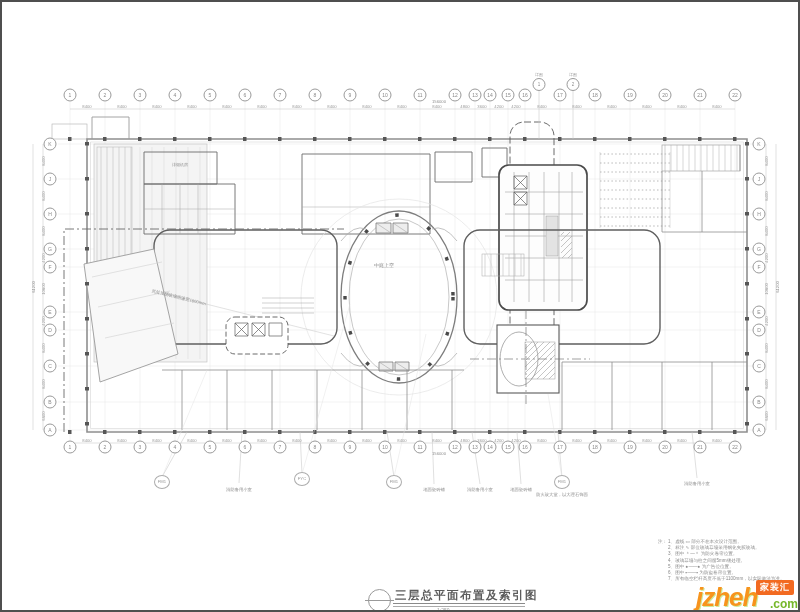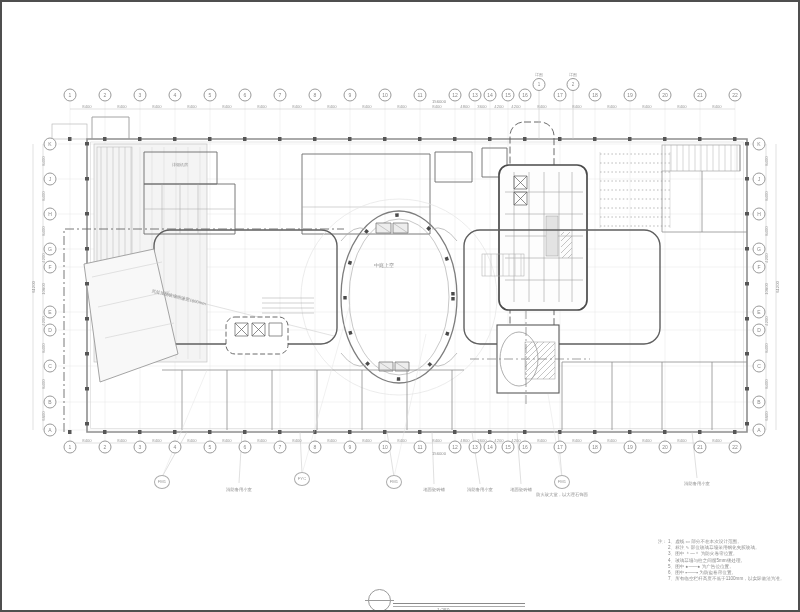--- a/index.html
+++ b/index.html
@@ -346,18 +346,24 @@
         <div class="note-line">2、标注 ∿ 部位玻璃幕墙采用钢化夹胶玻璃。</div>
         <div class="note-line">3、图中 ＊—＊ 为防火卷帘位置。</div>
         <div class="note-line">4、玻璃幕墙与柱之间留5mm缝处理。</div>
         <div class="note-line">5、图中 ●——● 为广告位位置。</div>
         <div class="note-line">6、图中 ▪——▪ 为防盗卷帘位置。</div>
         <div class="note-line">7、所有临空栏杆高度不低于1100mm，以实际做法为准。</div>
       </div>
   </div>
 
   <div class="tb-circ"></div>
+  <div class="tb-title">三层总平面布置及索引图</div>
   <div class="tb-rule1"></div>
   <div class="tb-rule2"></div>
   <div class="tb-scale">1:250</div>
 
+  <div class="wm">
+    <span class="wm-name">jzheh</span>
+    <span class="wm-tld">.com</span>
+    <span class="wm-badge">家装汇</span>
+  </div>
 
 </div>
 
 </body></html>

